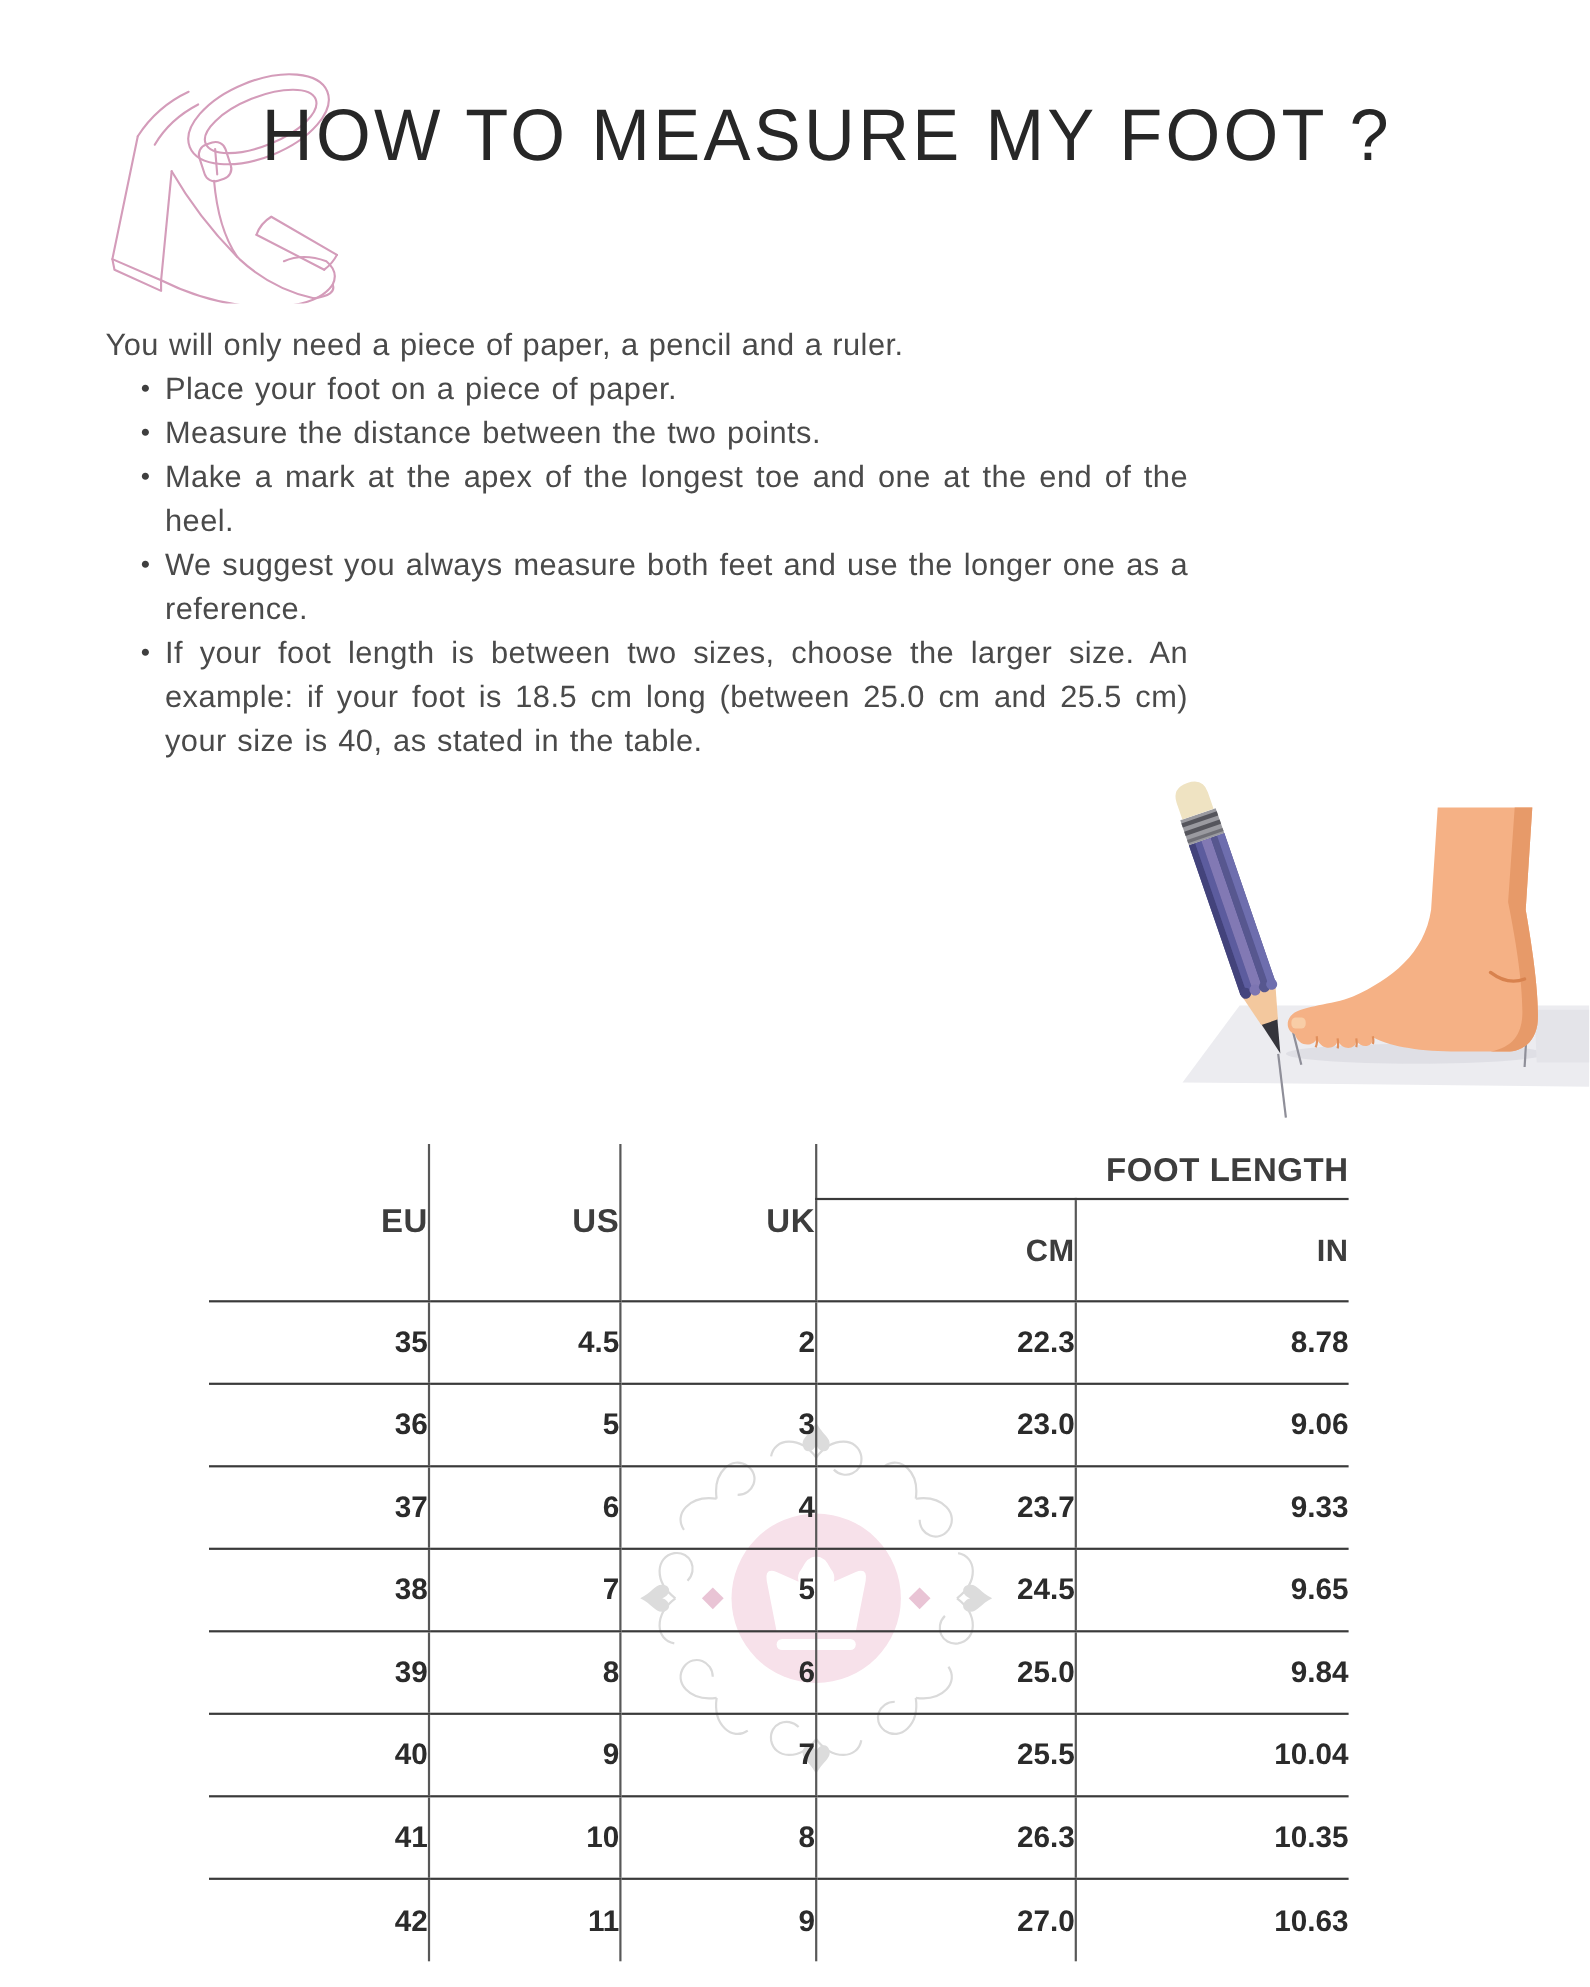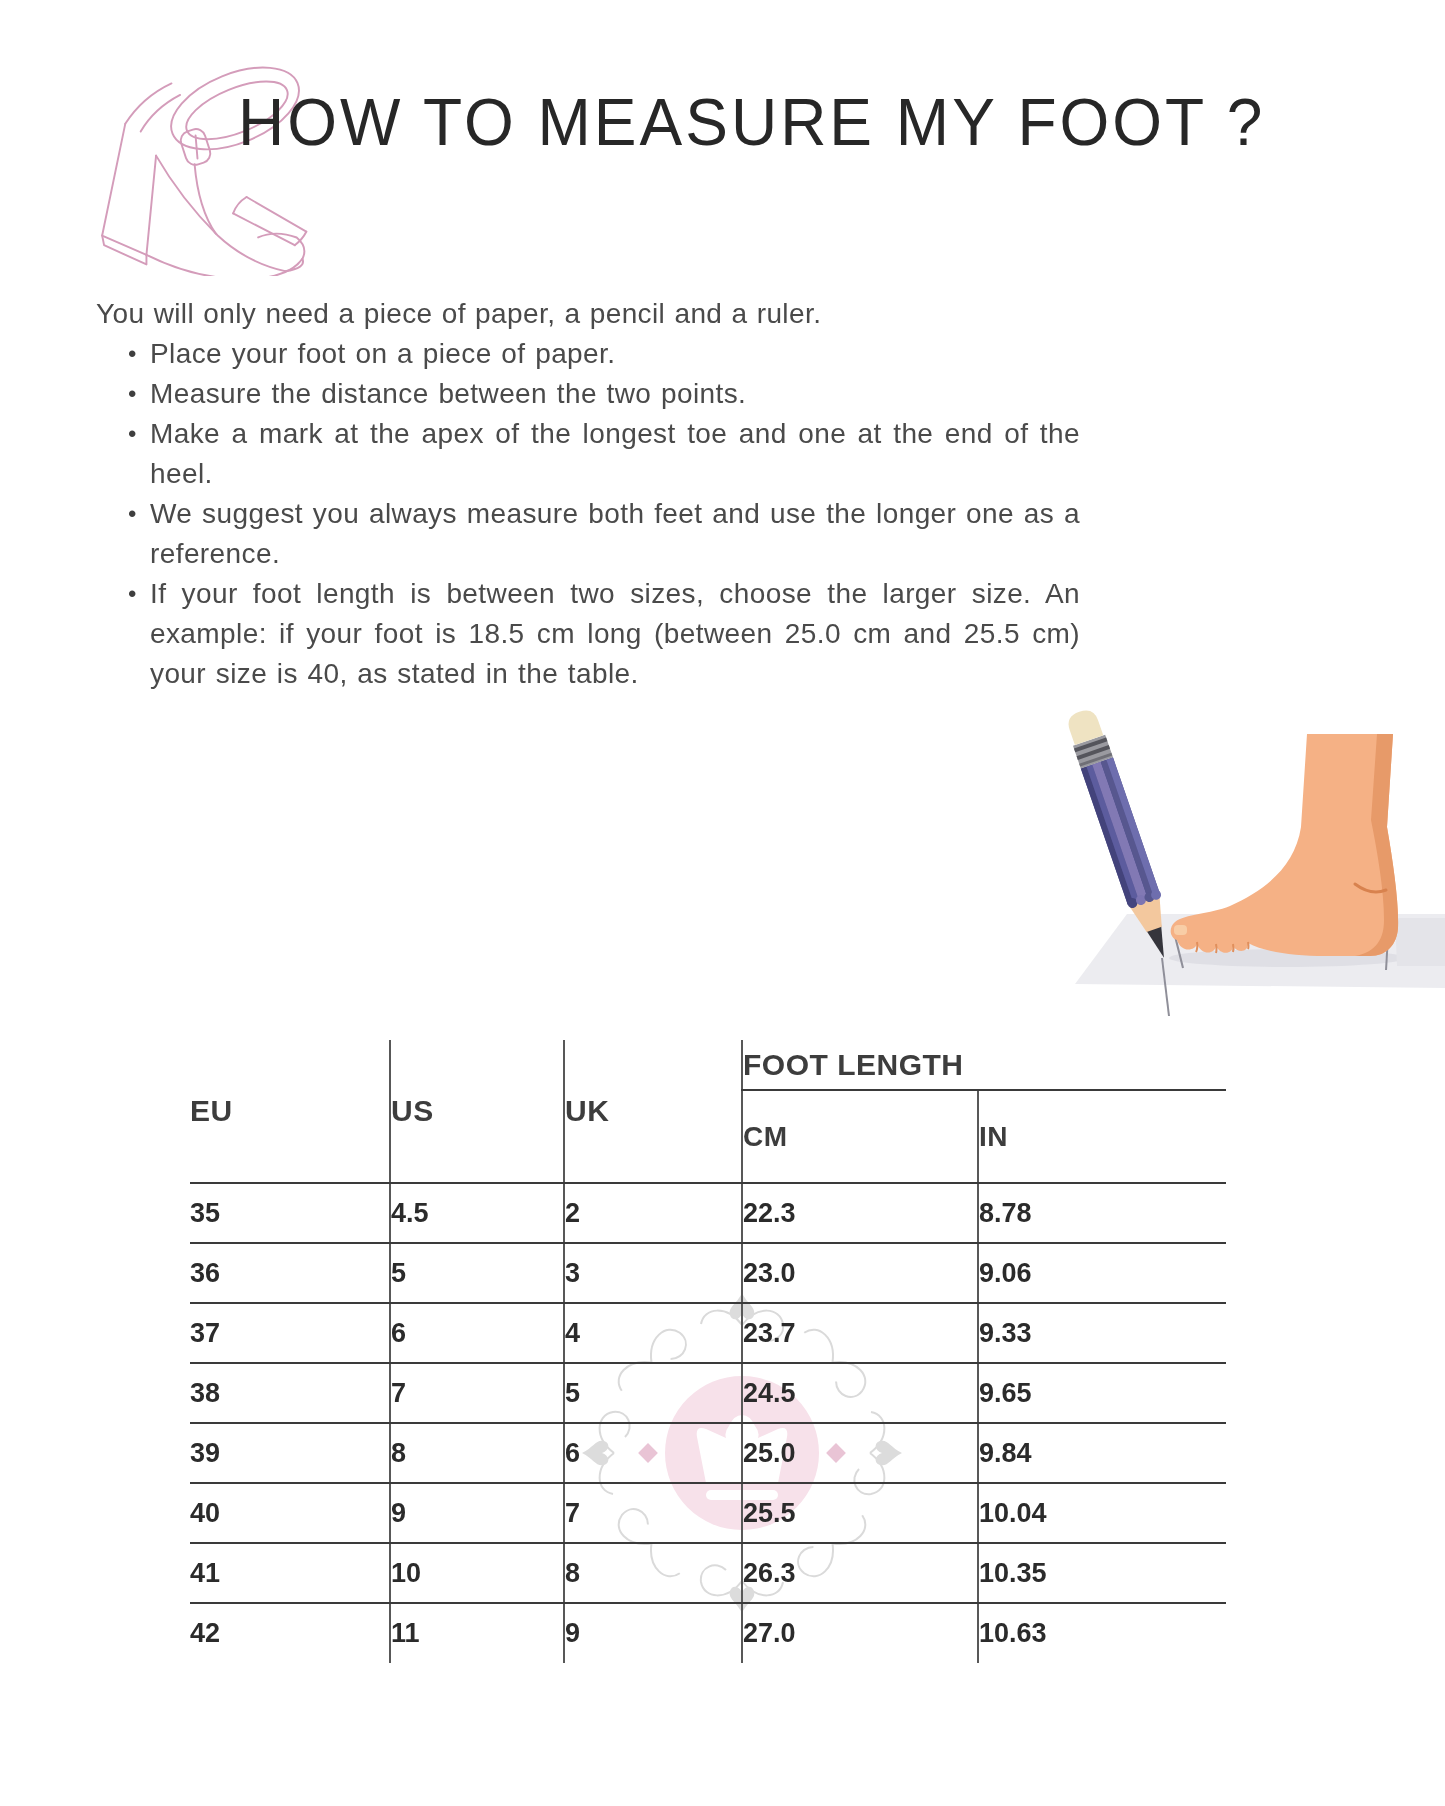--- a/index.html
+++ b/index.html
@@ -51,33 +51,33 @@
   .shoe-wrap{position:absolute;left:50px;top:16px;width:268px;height:260px;}
   .measure-wrap{position:absolute;left:1025px;top:622px;width:420px;height:412px;}
   .watermark{position:absolute;left:577px;top:1286px;width:330px;height:334px;z-index:0;}
   
   .size-table{
     position:absolute;left:190px;top:1040px;z-index:1;
     border-collapse:collapse;table-layout:fixed;
     background:transparent;
   }
   .size-table th,.size-table td{
-    padding:0;margin:0;text-align:left;vertical-align:middle;
+    padding:0;margin:0;text-align:right;vertical-align:middle;
     background:transparent;
   }
   .size-table th{
     font-weight:700;color:#3d3d3d;font-size:30px;letter-spacing:.5px;
   }
   .size-table .sub-head{font-size:28px;}
   .size-table td{
     font-weight:700;color:#2b2b2b;font-size:27px;
   }
   .row-top{height:50px;}
   .row-sub{height:93px;}
-  .size-table tbody tr{height:60px;}
+  .size-table tbody tr{height:75px;}
   .vline{border-left:2px solid #585858;}
   .size-table thead th{border-bottom:2px solid #3a3a3a;}
   .group-head{border-bottom:2px solid #4a4a4a;}
   .size-table tbody td{border-bottom:2px solid #3a3a3a;}
   .size-table tbody tr:last-child td{border-bottom:0;}
 </style>
 </head>
 <body>
 
 <div class="page">

